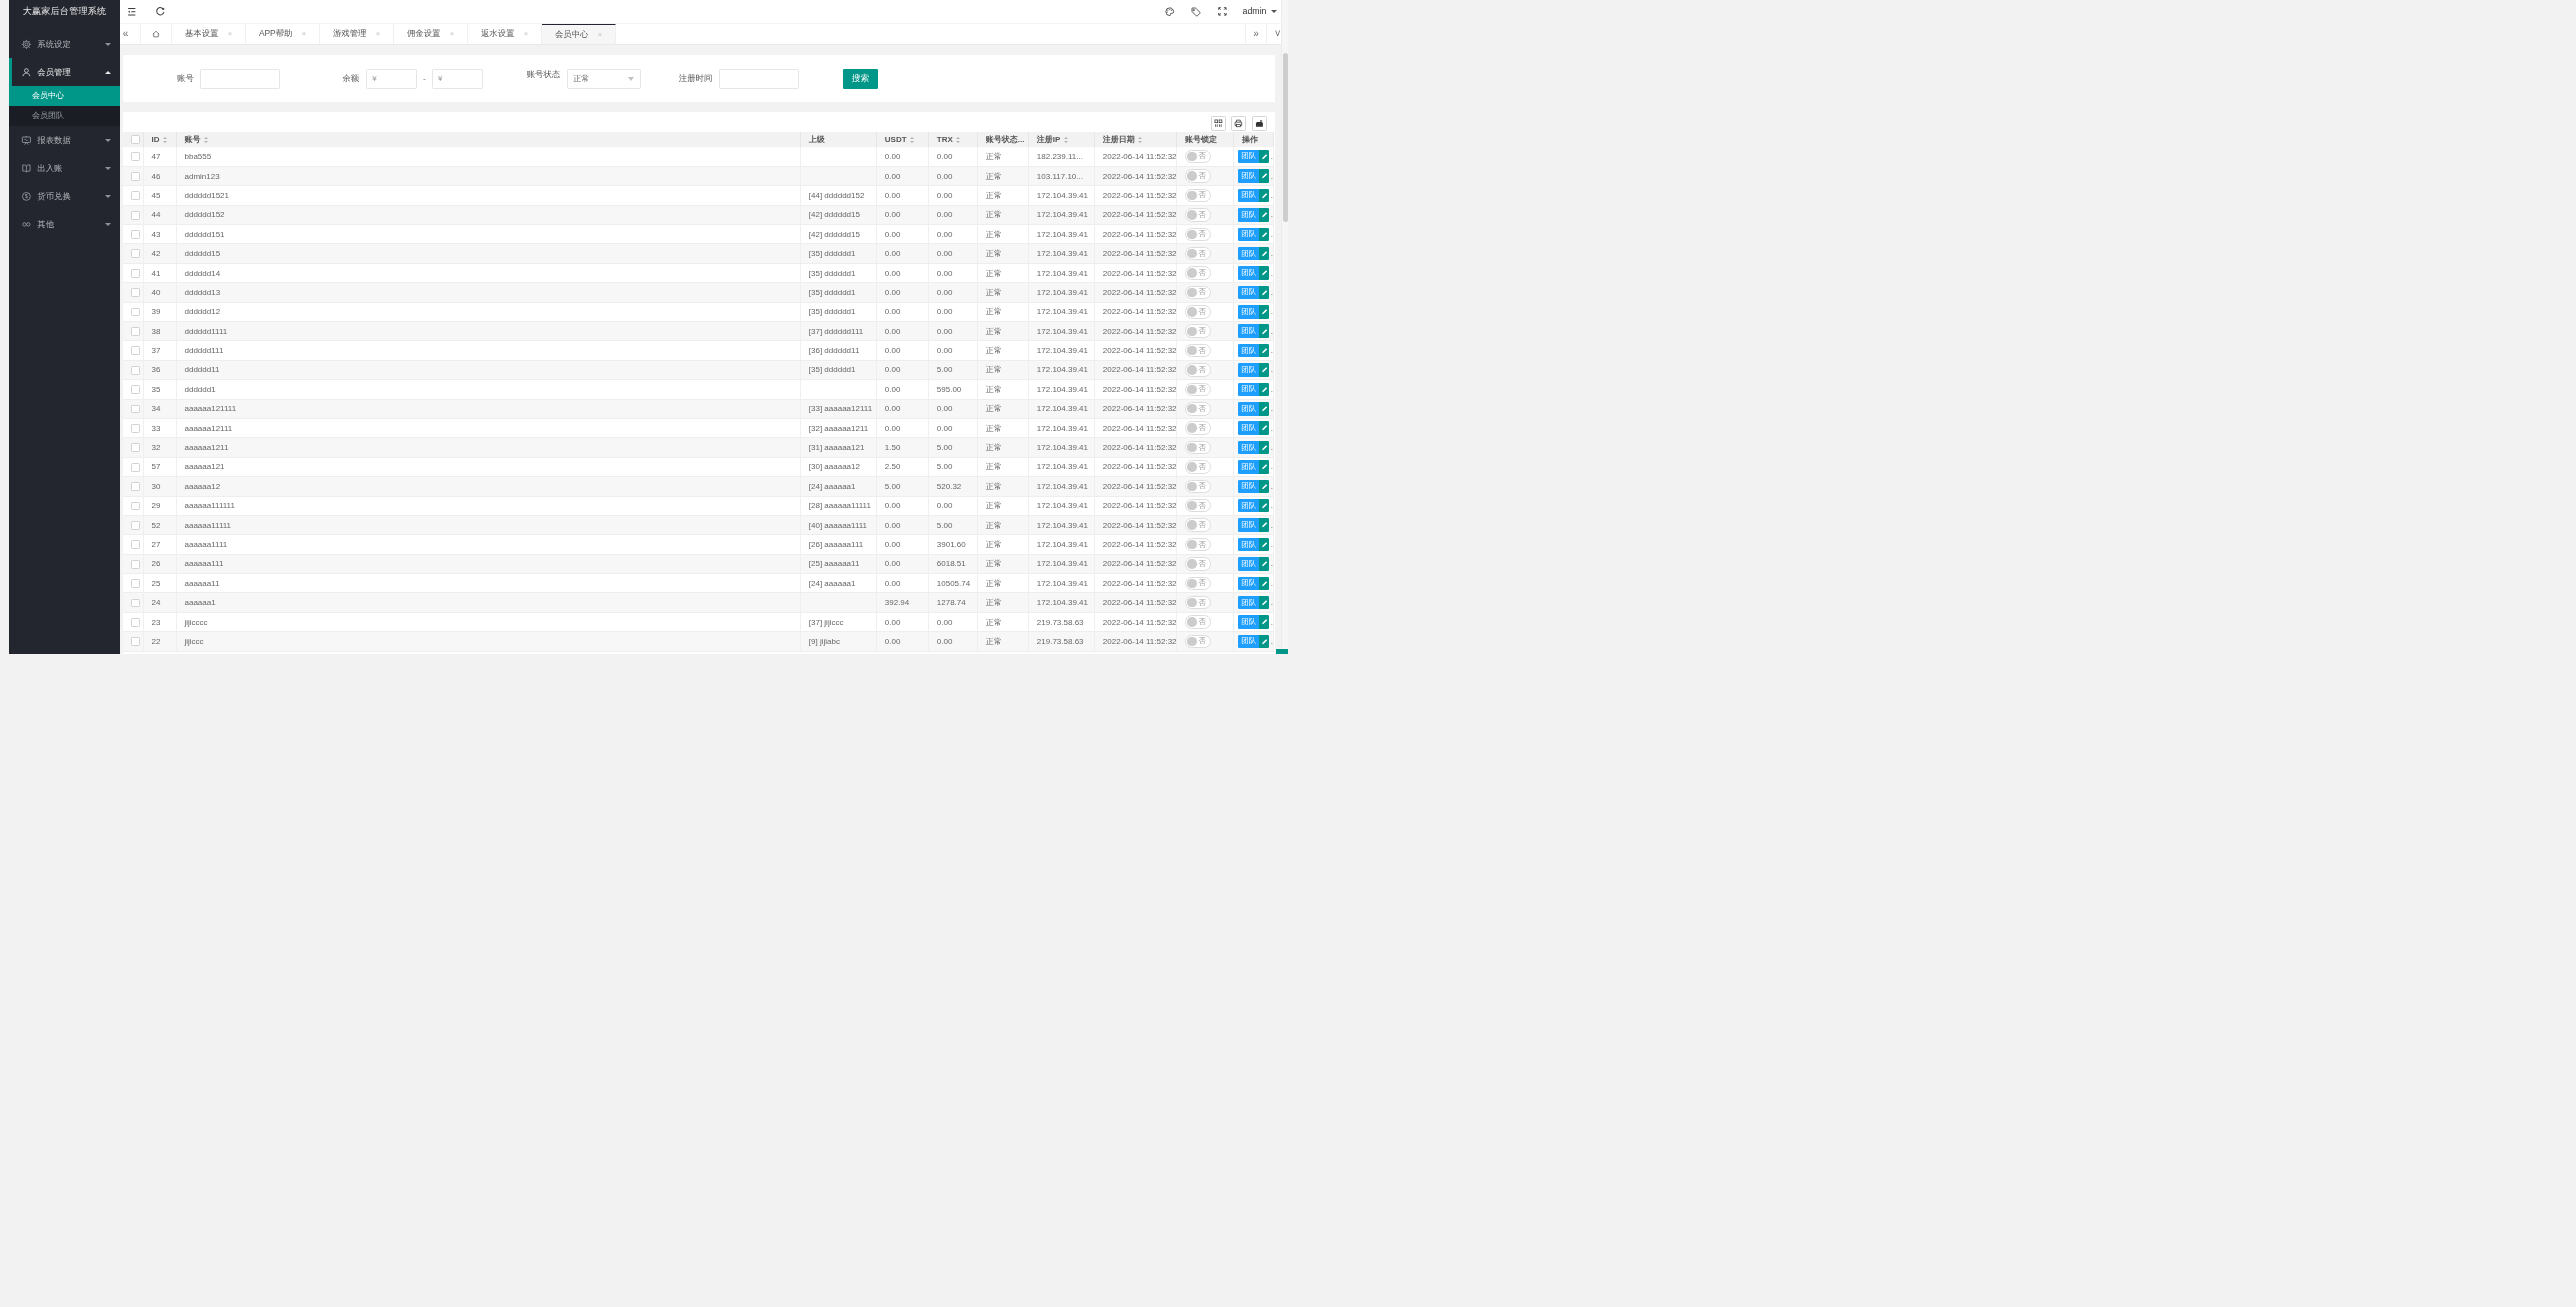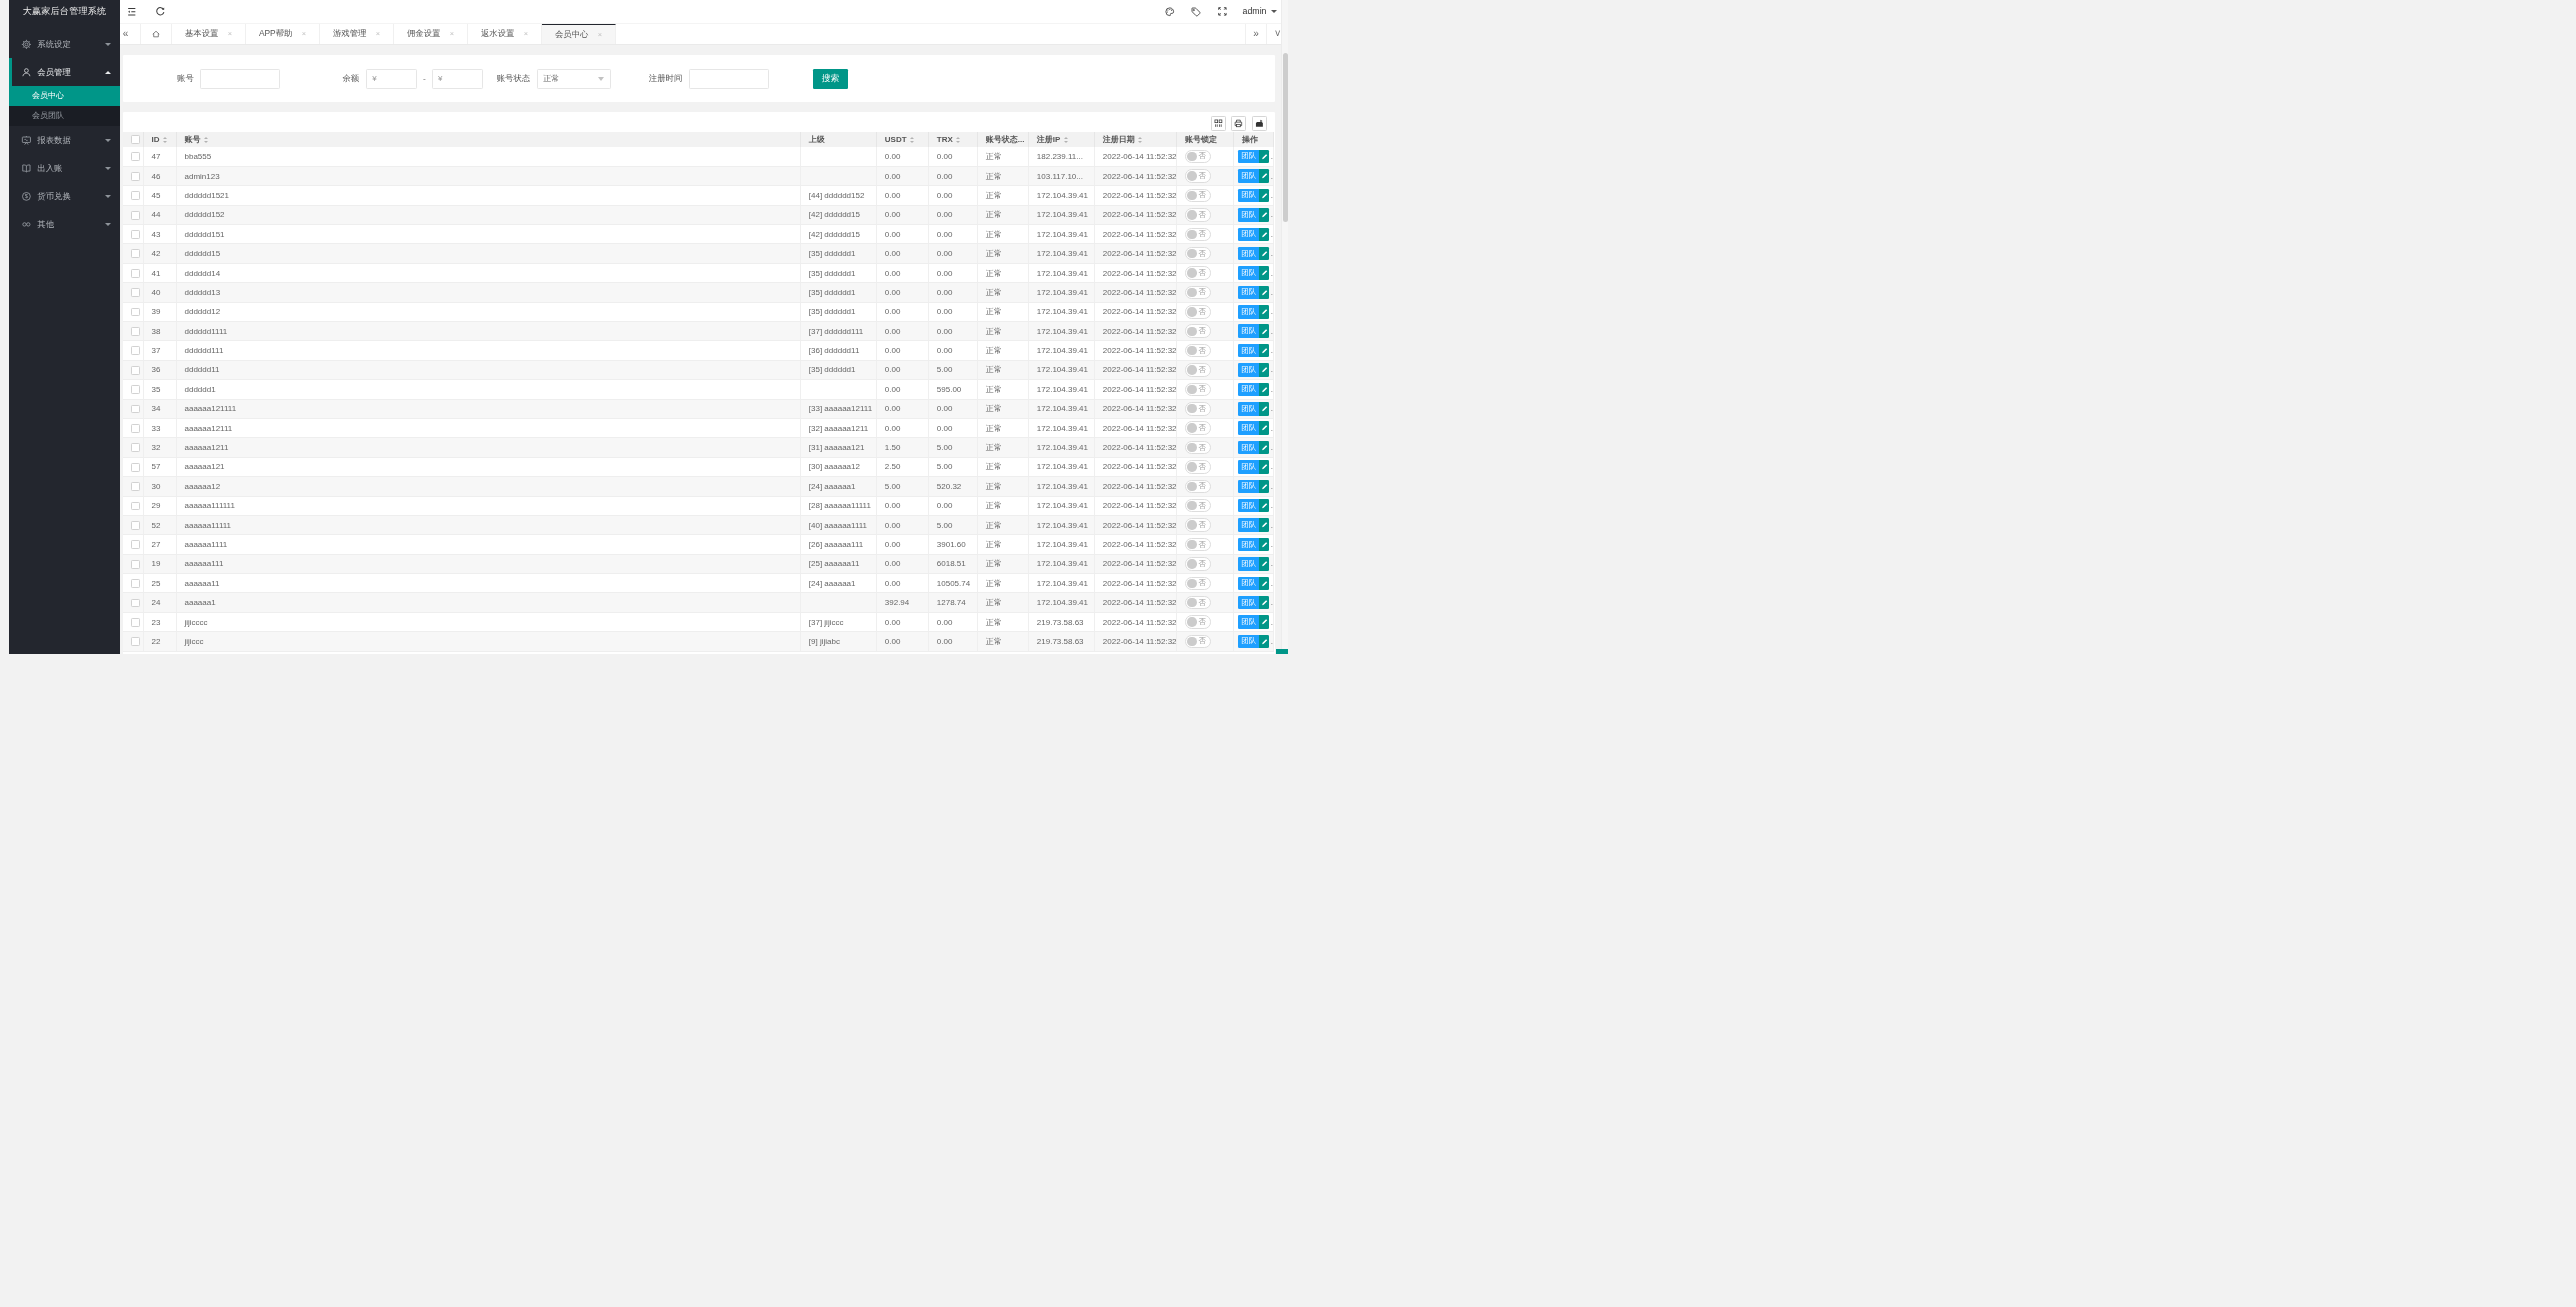--- a/index.html
+++ b/index.html
@@ -45,21 +45,21 @@
   .form-card{height:47px;display:flex;align-items:center;padding-left:54px;font-size:8.4px;color:#555;margin-bottom:10px}
   .f-label{margin-right:6.7px;white-space:nowrap}
   .f-input{height:20px;border:0.7px solid #e6e6e6;border-radius:1.3px;background:#fff;padding:0 5.4px;font-size:8px;color:#666;outline:none;font-family:inherit}
   .f-input::placeholder{color:#999}
   .w118{width:80px}.w76{width:51px}
   .dash{margin:0 6px;color:#888}
   .f-select{width:74px;height:20px;border:0.7px solid #e6e6e6;border-radius:1.3px;background:#fff;position:relative;display:flex;align-items:center;padding:0 5.4px;font-size:8px;color:#666;cursor:pointer}
   .s-caret{position:absolute;right:5.4px;width:0;height:0;border-left:3.4px solid transparent;border-right:3.4px solid transparent;border-top:4px solid #c2c2c2}
   .search-btn{margin-left:44px;width:35px;height:20px;background:#009688;color:#fff;border:none;border-radius:1.3px;font-size:8.8px;cursor:pointer;font-family:inherit}
   .g2{margin-left:62px;display:flex;align-items:center}
-  .g3{margin-left:14px;display:flex;align-items:center}
+  .g3{margin-left:44px;display:flex;align-items:flex-start}
   .g4{margin-left:38px;display:flex;align-items:center}
   .g1{display:flex;align-items:center}
   
   .table-card{height:553px;overflow:hidden;position:relative}
   .toolbar{height:20px;padding:4px 8px 0;display:flex;justify-content:flex-end;gap:5.4px}
   .tool-btn{width:15px;height:15px;border:0.7px solid #d6d6d6;border-radius:1.3px;background:#fff;display:flex;align-items:center;justify-content:center;color:#333;cursor:pointer}
   table{border-collapse:collapse;table-layout:fixed;width:1151px}
   th{height:15px;background:#f2f2f2;font-weight:bold;font-size:8px;color:#555;text-align:left;padding:0 0 0 8px;border-right:0.7px solid #e6e6e6;white-space:nowrap;overflow:hidden}
   td{height:19.4px;padding:0 0 0 8px;font-size:8px;color:#666;border-bottom:0.7px solid #eee;border-right:0.7px solid #efefef;white-space:nowrap;overflow:hidden}
   tbody tr:nth-child(even){background:#f7f7f7}
@@ -860,21 +860,21 @@
                     <svg width="7.4" height="7.4" viewBox="0 0 14 14">
                       <path d="M2.2 11.8l.7-2.9 6.7-6.7 2.2 2.2-6.7 6.7-2.9.7z" fill="#fff"></path>
                     </svg>
                   </button>
                   <span class="act-dot">.</span>
                 </span>
               </td>
             </tr>
             <tr>
               <td><span class="cb"></span></td>
-              <td>19</td>
+              <td>26</td>
               <td>aaaaaa111</td>
               <td>[25] aaaaaa11</td>
               <td>0.00</td>
               <td>6018.51</td>
               <td>正常</td>
               <td>172.104.39.41</td>
               <td>2022-06-14 11:52:32</td>
               <td><span class="toggle">
                   <span class="knob"></span>
                   <span class="tg-label">否</span>

